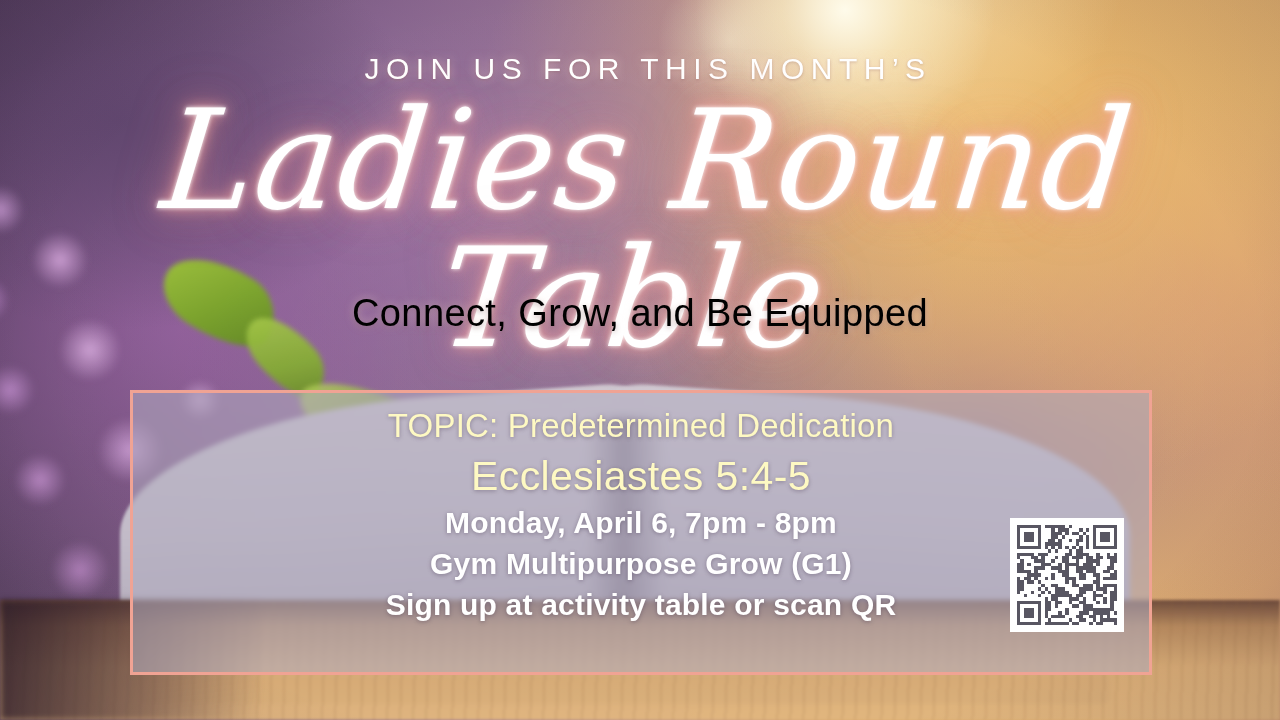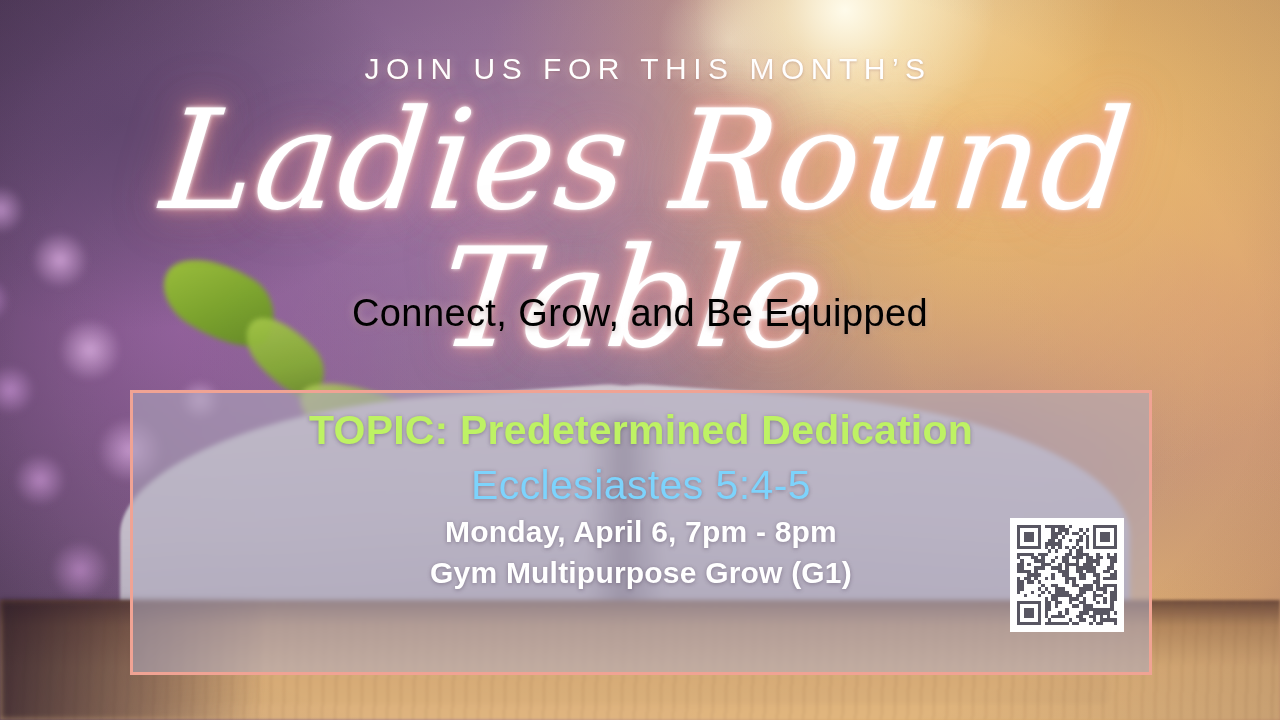--- a/index.html
+++ b/index.html
@@ -196,29 +196,29 @@
     border: 3px solid #f0a394;
     background: rgba(176,172,190,0.56);
     backdrop-filter: blur(2px);
     display: flex;
     flex-direction: column;
     align-items: center;
     padding-top: 14px;
   }
 
   .info-topic {
-    color: #bef264;
-    font-size: 41px;
-    font-weight: 700;
+    color: #fef9c3;
+    font-size: 33px;
+    font-weight: 400;
     letter-spacing: 0.2px;
     text-shadow: 0 1px 4px rgba(70,55,80,0.45);
     margin-bottom: 8px;
   }
   .info-verse {
-    color: #7dd3fc;
+    color: #fef9c3;
     font-size: 41px;
     font-weight: 400;
     letter-spacing: 0.4px;
     text-shadow: 0 1px 4px rgba(70,55,80,0.45);
     margin-bottom: 6px;
   }
   .info-line {
     color: #ffffff;
     font-size: 30px;
     font-weight: 700;
@@ -268,20 +268,21 @@
 
   <div class="eyebrow">JOIN US FOR THIS MONTH’S</div>
   <div class="script-title">Ladies Round Table</div>
   <div class="tagline">Connect, Grow, and Be Equipped</div>
 
   <div class="info-panel">
     <div class="info-topic">TOPIC: Predetermined Dedication</div>
     <div class="info-verse">Ecclesiastes 5:4-5</div>
     <div class="info-line">Monday, April 6, 7pm - 8pm</div>
     <div class="info-line">Gym Multipurpose Grow (G1)</div>
+    <div class="info-line">Sign up at activity table or scan QR</div>
   </div>
 
   <div class="qr-wrap">
     <svg class="qr-canvas" viewBox="0 0 29 29" shape-rendering="crispEdges">
       <g id="qr-modules">
           <rect x="0" y="0" width="1" height="1"></rect>
           <rect x="1" y="0" width="1" height="1"></rect>
           <rect x="2" y="0" width="1" height="1"></rect>
           <rect x="3" y="0" width="1" height="1"></rect>
           <rect x="4" y="0" width="1" height="1"></rect>

